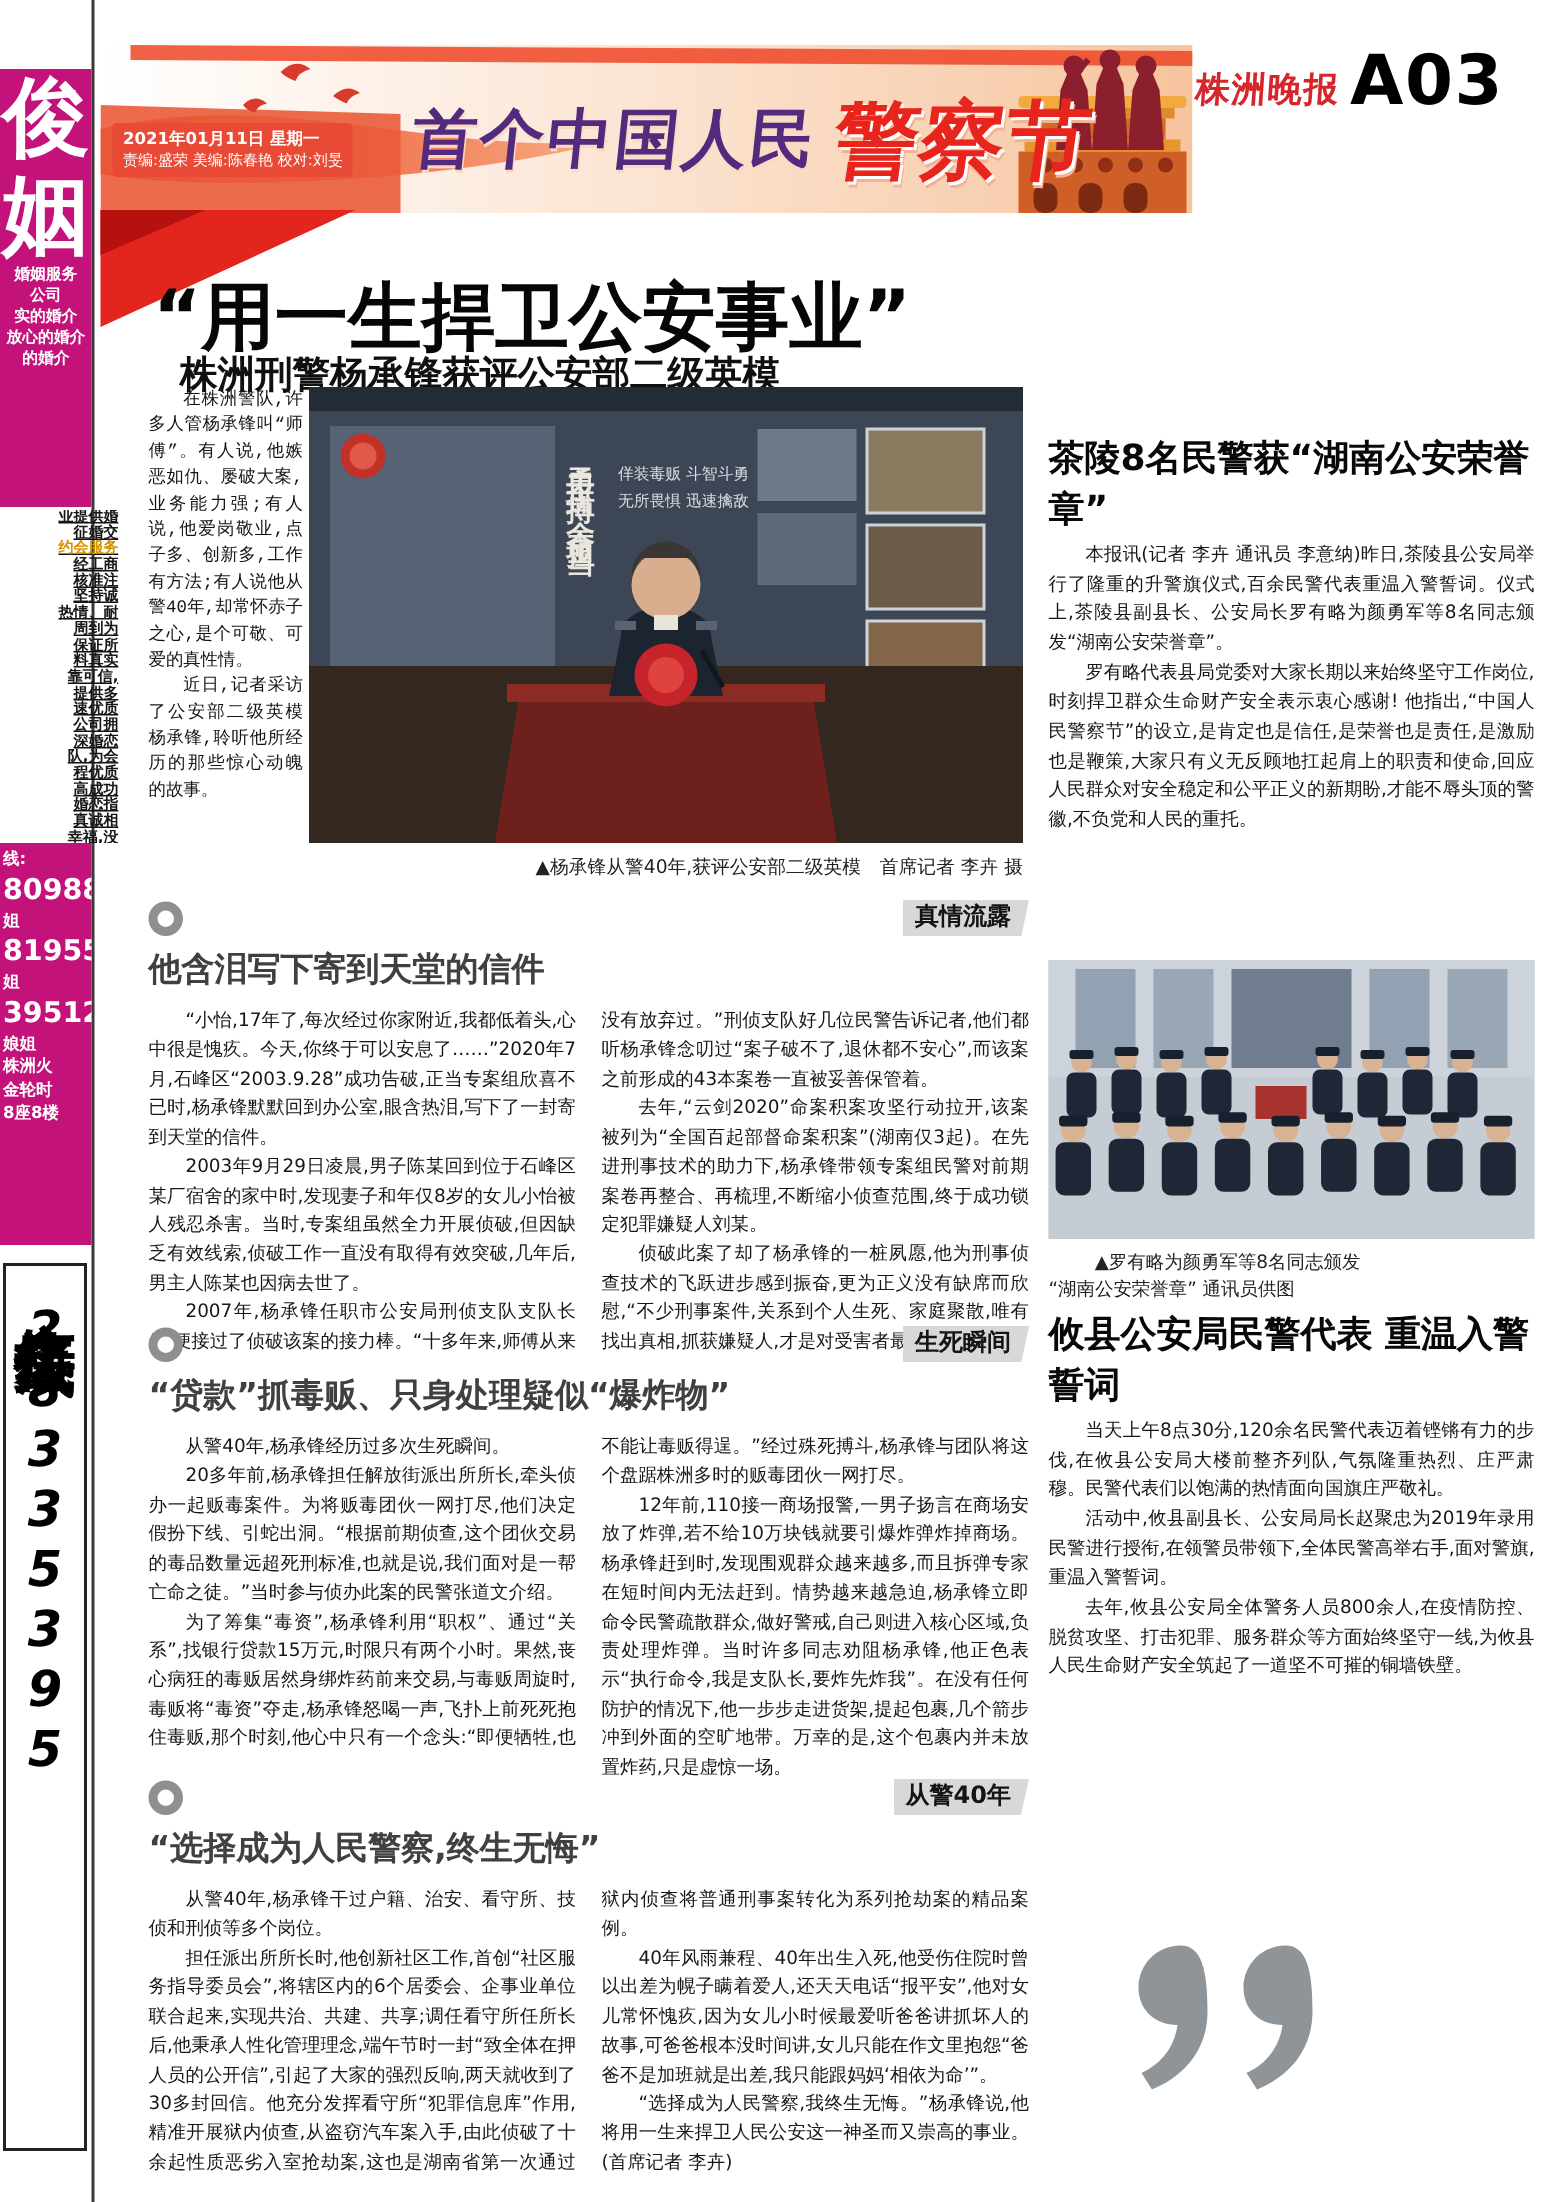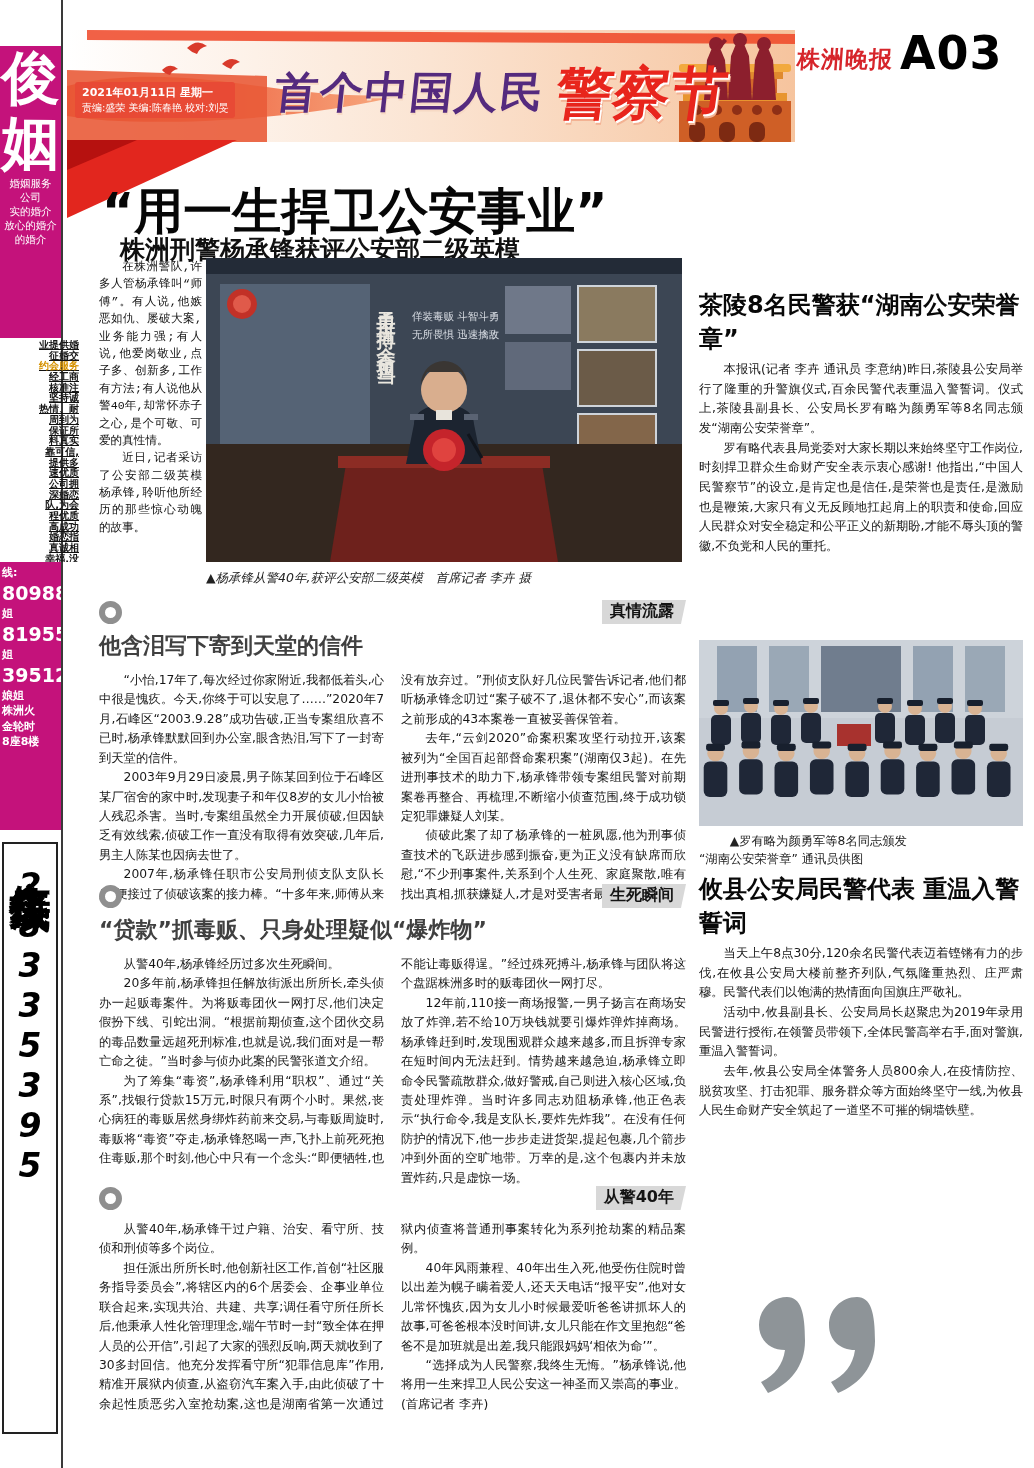--- a/index.html
+++ b/index.html
@@ -3,21 +3,21 @@
 <meta charset="utf-8">
 <style>
   html,body{margin:0;padding:0;background:#e9e9e9;}
   .page{position:relative;width:1034px;height:1468px;background:#fff;overflow:hidden;
         font-family:"DejaVu Sans","Liberation Sans",sans-serif;color:#111;margin:0 auto;}
   
   .left-strip{position:absolute;left:0;top:0;width:63px;height:1468px;border-right:2px solid #3a3a3a;box-sizing:border-box;background:#fff;}
   .mag{background:#c4127b;color:#fff;overflow:hidden;}
   .mag1{position:absolute;left:0;top:46px;width:61px;height:292px;text-align:center;}
   .bigchar{font-size:58px;font-weight:700;line-height:1.12;display:block;}
-  .mag-lines p{margin:1px 0;font-size:10.5px;font-weight:400;line-height:1.25;}
+  .mag-lines p{margin:1px 0;font-size:10.5px;font-weight:700;line-height:1.25;}
   .ad-body{position:absolute;left:0;top:340px;width:79px;height:222px;overflow:hidden;text-align:right;padding-left:2px;box-sizing:border-box;text-decoration:underline;}
   .ad-body p{margin:0;font-size:10px;font-weight:700;line-height:1.07;white-space:nowrap;color:#171717;}
   .ad-body p:nth-child(3){color:#d69200;}
   .mag2{position:absolute;left:0;top:562px;width:61px;height:268px;padding-top:4px;box-sizing:border-box;}
   .mag2 p{margin:0 0 1px 0;font-size:11px;font-weight:700;line-height:1.3;white-space:nowrap;padding-left:2px;}
   .mag2 p.num{font-size:19px;letter-spacing:0;}
   .hotline-box{position:absolute;left:2px;top:842px;width:56px;height:592px;border:2px solid #222;box-sizing:border-box;
                display:flex;flex-direction:column;align-items:center;justify-content:flex-start;padding-top:4px;}
   .vlabel{writing-mode:vertical-rl;text-orientation:upright;font-size:41px;font-weight:900;line-height:1;letter-spacing:2px;color:#000;}
   .vnum{writing-mode:vertical-rl;text-orientation:upright;font-size:33px;font-weight:900;font-style:italic;line-height:1;letter-spacing:1px;color:#000;margin-top:6px;}
@@ -41,21 +41,21 @@
   .headline{position:absolute;left:102px;top:146px;width:640px;font-size:49px;font-weight:900;letter-spacing:0px;color:#060606;white-space:nowrap;}
   .subheadline{position:absolute;left:120px;top:212px;font-size:25px;font-weight:700;color:#101010;}
   
   .intro{position:absolute;left:99px;top:258px;width:103px;height:330px;font-family:Liberation Mono, monospace;
          font-size:11.6px;line-height:1.5;text-align:justify;color:#141414;}
   .intro p{margin:0;text-indent:2em;}
   .main-photo{position:absolute;left:206px;top:258px;width:476px;height:304px;background:#3c4654;overflow:hidden;}
   .ph-vtext{position:absolute;left:168px;top:38px;height:128px;writing-mode:vertical-rl;color:#f3efe6;
             font-family:"DejaVu Serif","Liberation Serif",serif;font-size:19px;font-weight:700;letter-spacing:6px;opacity:.95;}
   .ph-lines{position:absolute;left:206px;top:50px;color:#e8ecf2;font-size:10.5px;line-height:1.7;opacity:.9;}
-  .caption{position:absolute;left:206px;top:570px;width:476px;text-align:left;font-size:12.5px;color:#222;font-style:italic;}
+  .caption{position:absolute;left:206px;top:570px;width:476px;text-align:right;font-size:12.5px;color:#222;}
   
   .section{position:absolute;left:99px;width:587px;}
   .badge-row{display:flex;align-items:center;height:24px;justify-content:space-between;}
   .ring{width:11px;height:11px;border:6px solid #8f8f8f;border-radius:50%;background:#fff;margin-right:6px;flex:0 0 auto;}
   .badge-label{background:#d8d8d8;padding:1px 12px 2px 8px;font-size:16px;font-weight:800;color:#141414;
                clip-path:polygon(0 0,100% 0,94% 100%,0 100%);}
   .sec-heading{margin:7px 0 0 0;font-size:22px;font-weight:700;color:#404040;}
   .sec-body{margin-top:10px;column-count:2;column-gap:17px;font-size:12.3px;line-height:1.58;text-align:justify;color:#161616;}
   .sec-body p{margin:0;text-indent:2em;}
   .s1{top:600px;} .s2{top:884px;} .s3{top:1186px;}
@@ -260,20 +260,21 @@
         <p>为了筹集“毒资”,杨承锋利用“职权”、通过“关系”,找银行贷款15万元,时限只有两个小时。果然,丧心病狂的毒贩居然身绑炸药前来交易,与毒贩周旋时,毒贩将“毒资”夺走,杨承锋怒喝一声,飞扑上前死死抱住毒贩,那个时刻,他心中只有一个念头:“即便牺牲,也不能让毒贩得逞。”经过殊死搏斗,杨承锋与团队将这个盘踞株洲多时的贩毒团伙一网打尽。</p>
         <p>12年前,110接一商场报警,一男子扬言在商场安放了炸弹,若不给10万块钱就要引爆炸弹炸掉商场。杨承锋赶到时,发现围观群众越来越多,而且拆弹专家在短时间内无法赶到。情势越来越急迫,杨承锋立即命令民警疏散群众,做好警戒,自己则进入核心区域,负责处理炸弹。当时许多同志劝阻杨承锋,他正色表示“执行命令,我是支队长,要炸先炸我”。在没有任何防护的情况下,他一步步走进货架,提起包裹,几个箭步冲到外面的空旷地带。万幸的是,这个包裹内并未放置炸药,只是虚惊一场。</p>
       </div>
   </div>
 
   <div class="section s3">
     <div class="badge-row">
       <span class="ring"></span>
       <span class="badge-label">从警40年</span>
     </div>
+    <div class="sec-heading">“选择成为人民警察,终生无悔”</div>
     <div class="sec-body">
         <p>从警40年,杨承锋干过户籍、治安、看守所、技侦和刑侦等多个岗位。</p>
         <p>担任派出所所长时,他创新社区工作,首创“社区服务指导委员会”,将辖区内的6个居委会、企事业单位联合起来,实现共治、共建、共享;调任看守所任所长后,他秉承人性化管理理念,端午节时一封“致全体在押人员的公开信”,引起了大家的强烈反响,两天就收到了30多封回信。他充分发挥看守所“犯罪信息库”作用,精准开展狱内侦查,从盗窃汽车案入手,由此侦破了十余起性质恶劣入室抢劫案,这也是湖南省第一次通过狱内侦查将普通刑事案转化为系列抢劫案的精品案例。</p>
         <p>40年风雨兼程、40年出生入死,他受伤住院时曾以出差为幌子瞒着爱人,还天天电话“报平安”,他对女儿常怀愧疚,因为女儿小时候最爱听爸爸讲抓坏人的故事,可爸爸根本没时间讲,女儿只能在作文里抱怨“爸爸不是加班就是出差,我只能跟妈妈‘相依为命’”。</p>
         <p>“选择成为人民警察,我终生无悔。”杨承锋说,他将用一生来捍卫人民公安这一神圣而又崇高的事业。 (首席记者 李卉)</p>
       </div>
   </div>
 
   <div class="rcol">
     <div class="r-title rt1">茶陵8名民警获“湖南公安荣誉章”</div>

